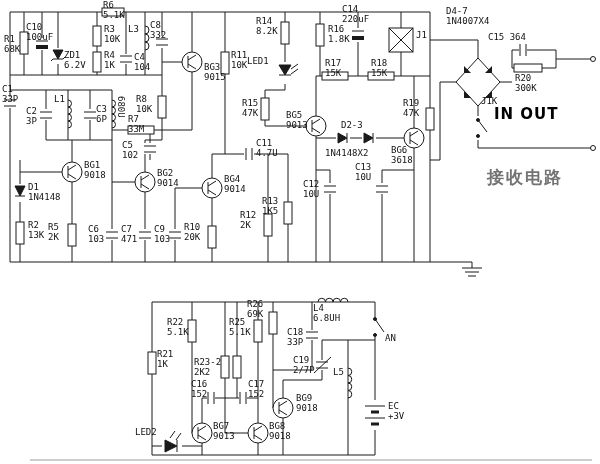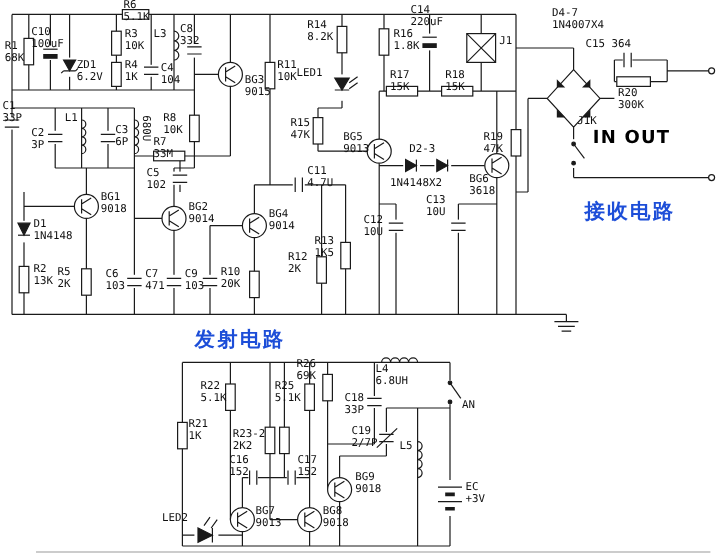--- a/index.html
+++ b/index.html
@@ -3,21 +3,21 @@
 <meta charset="utf-8">
 <style>
   html,body{margin:0;padding:0;background:#fff;}
   .stage{position:relative;width:600px;height:464px;background:#ffffff;overflow:hidden;
          font-family:"DejaVu Sans Mono","Liberation Mono",monospace;}
   .stage svg{position:absolute;left:0;top:0;}
   .lbl{position:absolute;font-size:9px;line-height:1.12;color:#111;white-space:pre-line;}
   .vert{writing-mode:vertical-rl;}
   .big{font-size:15px;font-weight:bold;letter-spacing:1px;color:#000;
        font-family:"DejaVu Sans","Liberation Sans",sans-serif;}
-  .cn{font-size:17px;font-weight:bold;color:#1d4ed8;
+  .cn{font-size:17px;font-weight:bold;color:#737373;
       font-family:"DejaVu Sans","Liberation Sans",sans-serif;letter-spacing:2px;}
 </style>
 </head>
 <body>
 
 <div class="stage">
 
 <svg width="600" height="464" viewBox="0 0 600 464">
 
   <g stroke="#1a1a1a" stroke-width="1" fill="none">
@@ -328,36 +328,35 @@
 <span class="lbl" style="left:371px;top:58px">R18
 15K</span>
 <span class="lbl" style="left:242px;top:98px">R15
 47K</span>
 <span class="lbl" style="left:286px;top:110px">BG5
 9013</span>
 <span class="lbl" style="left:341px;top:120px">D2-3</span>
 <span class="lbl" style="left:325px;top:148px">1N4148X2</span>
 <span class="lbl" style="left:391px;top:145px">BG6
 3618</span>
-<span class="lbl" style="left:403px;top:110px">R19
+<span class="lbl" style="left:403px;top:98px">R19
 47K</span>
 <span class="lbl" style="left:303px;top:179px">C12
 10U</span>
 <span class="lbl" style="left:355px;top:162px">C13
 10U</span>
-<span class="lbl" style="left:460px;top:6px">D4-7
+<span class="lbl" style="left:446px;top:6px">D4-7
 1N4007X4</span>
 <span class="lbl" style="left:488px;top:32px">C15  364</span>
 <span class="lbl" style="left:515px;top:73px">R20
 300K</span>
 <span class="lbl" style="left:481px;top:96px">J1K</span>
 
 <span class="lbl big" style="left:494px;top:106px">IN  OUT</span>
 <span class="lbl cn" style="left:487px;top:168px">接收电路</span>
-<span class="lbl cn" style="left:162px;top:274px">发射电路</span>
 
 <span class="lbl" style="left:157px;top:349px">R21
 1K</span>
 <span class="lbl" style="left:167px;top:317px">R22
 5.1K</span>
 <span class="lbl" style="left:194px;top:357px">R23-2
 2K2</span>
 <span class="lbl" style="left:229px;top:317px">R25
 5.1K</span>
 <span class="lbl" style="left:247px;top:299px">R26

